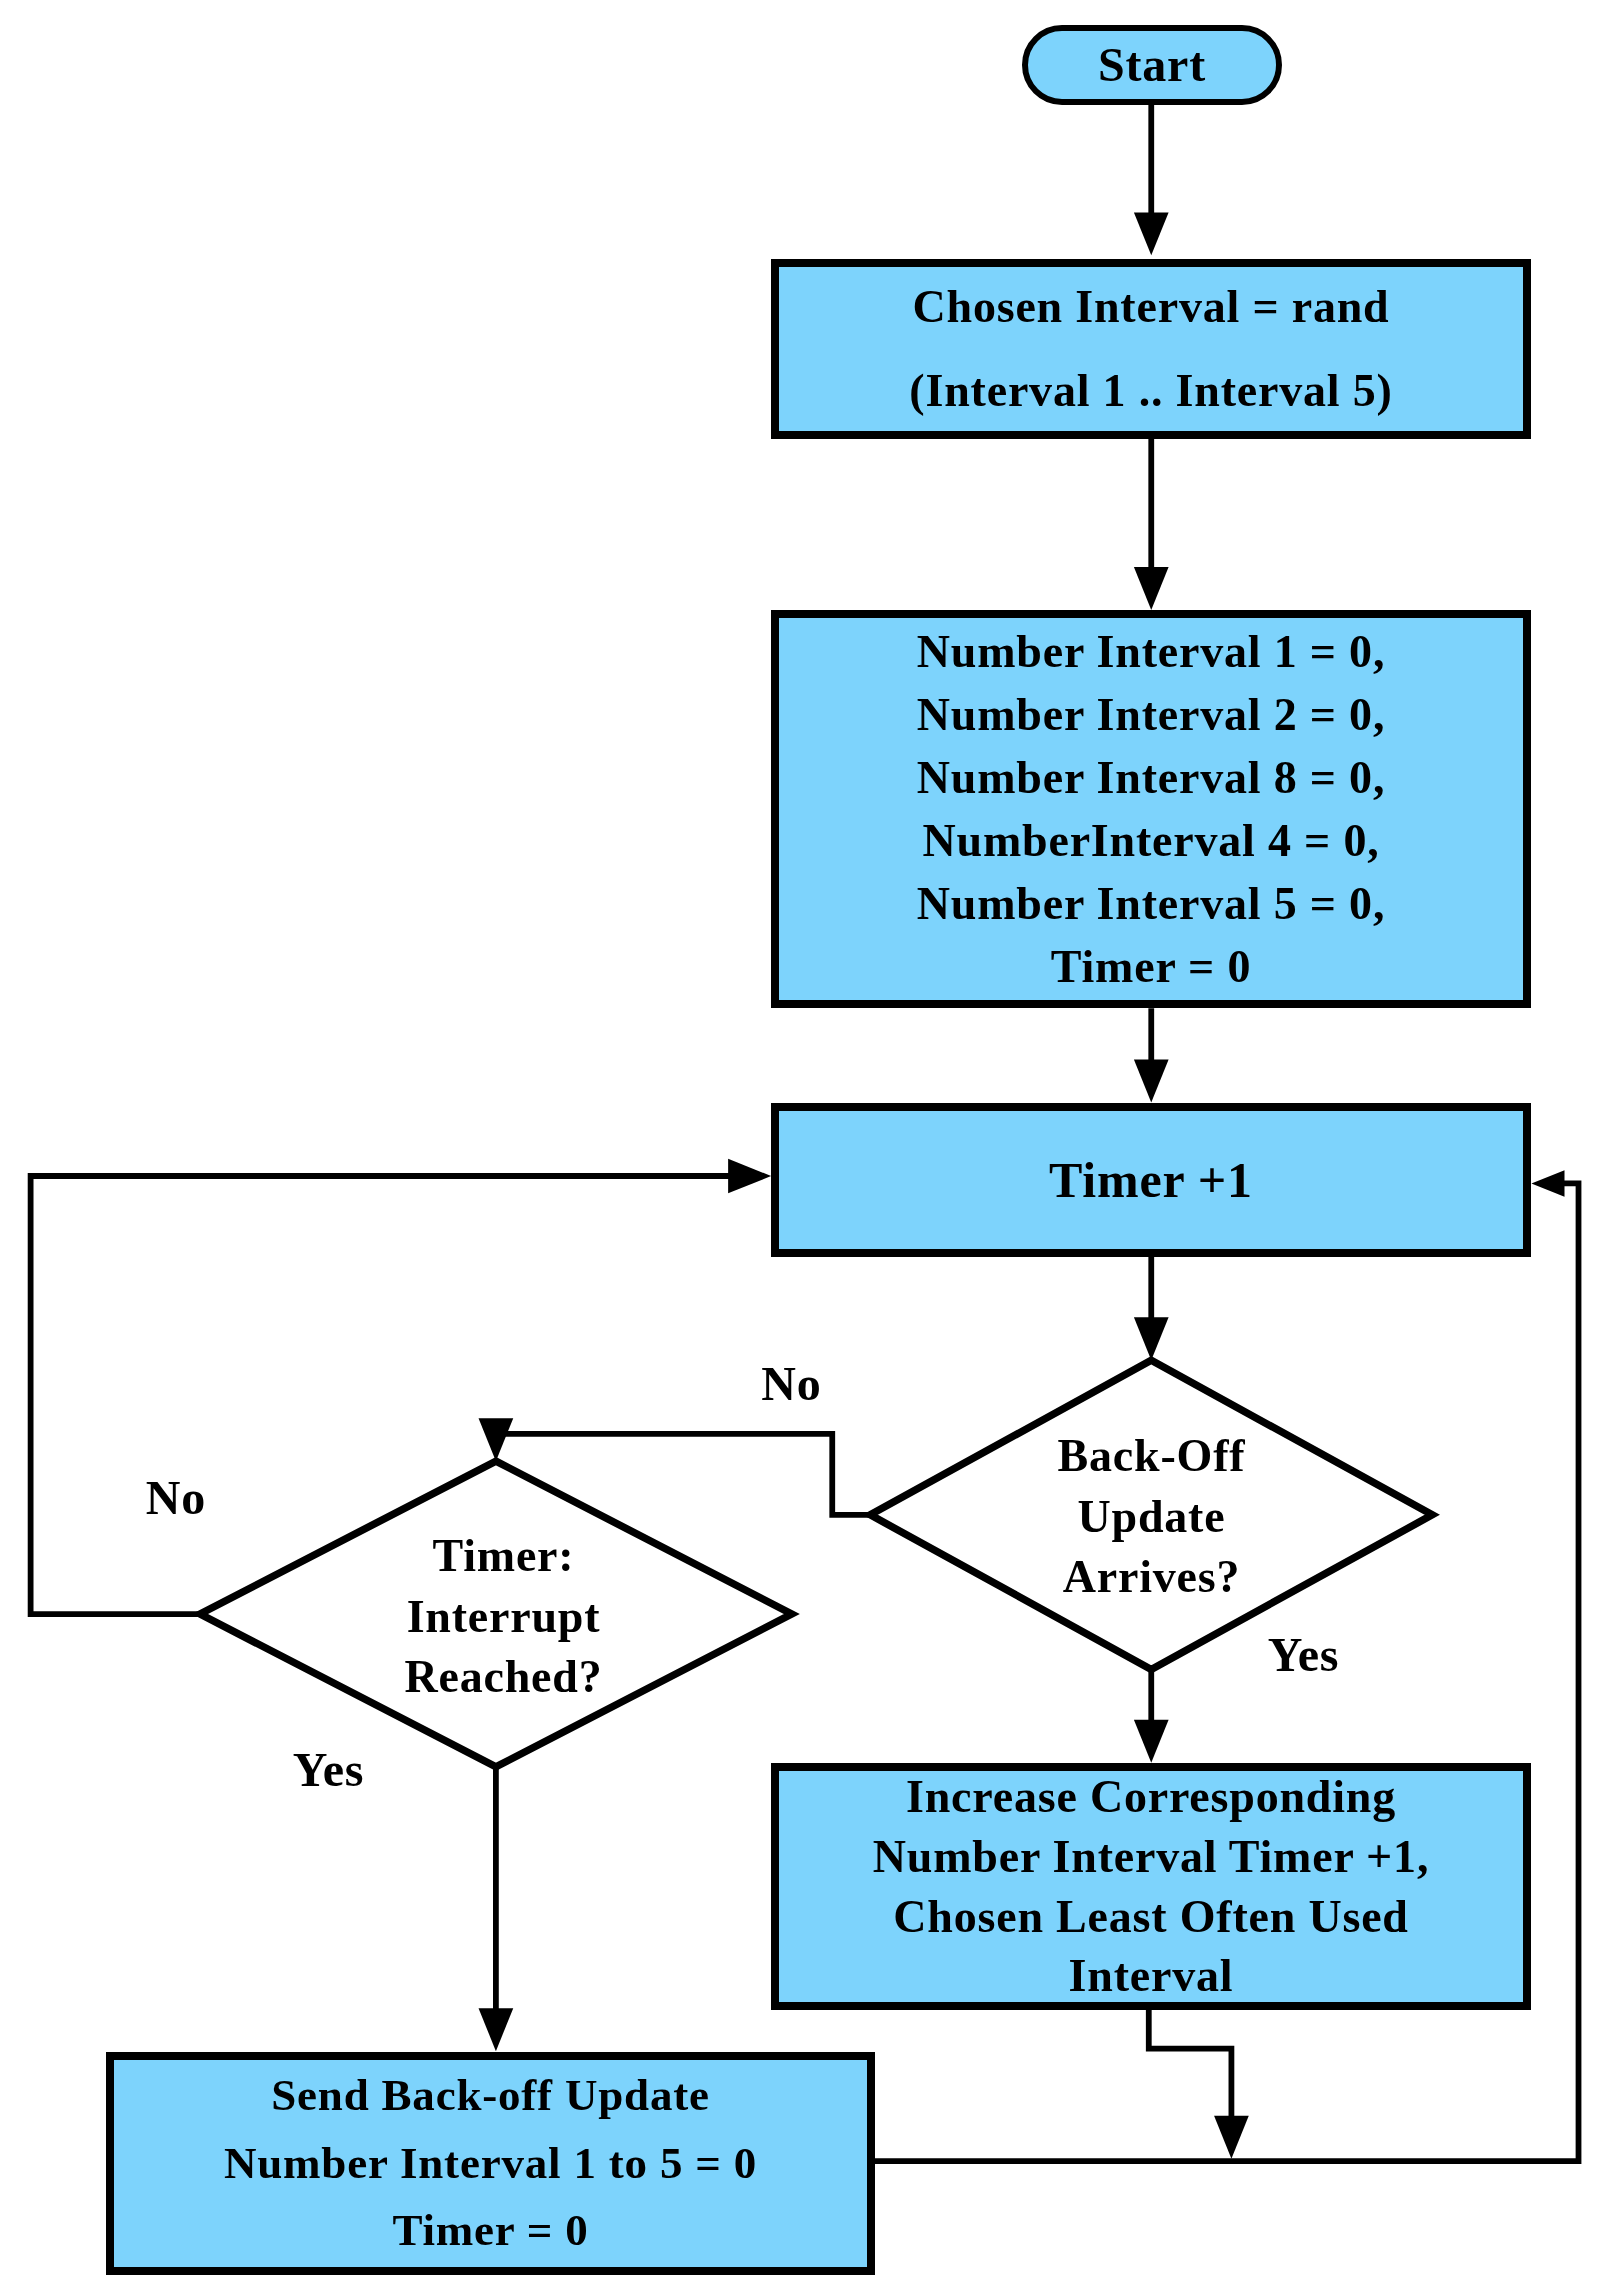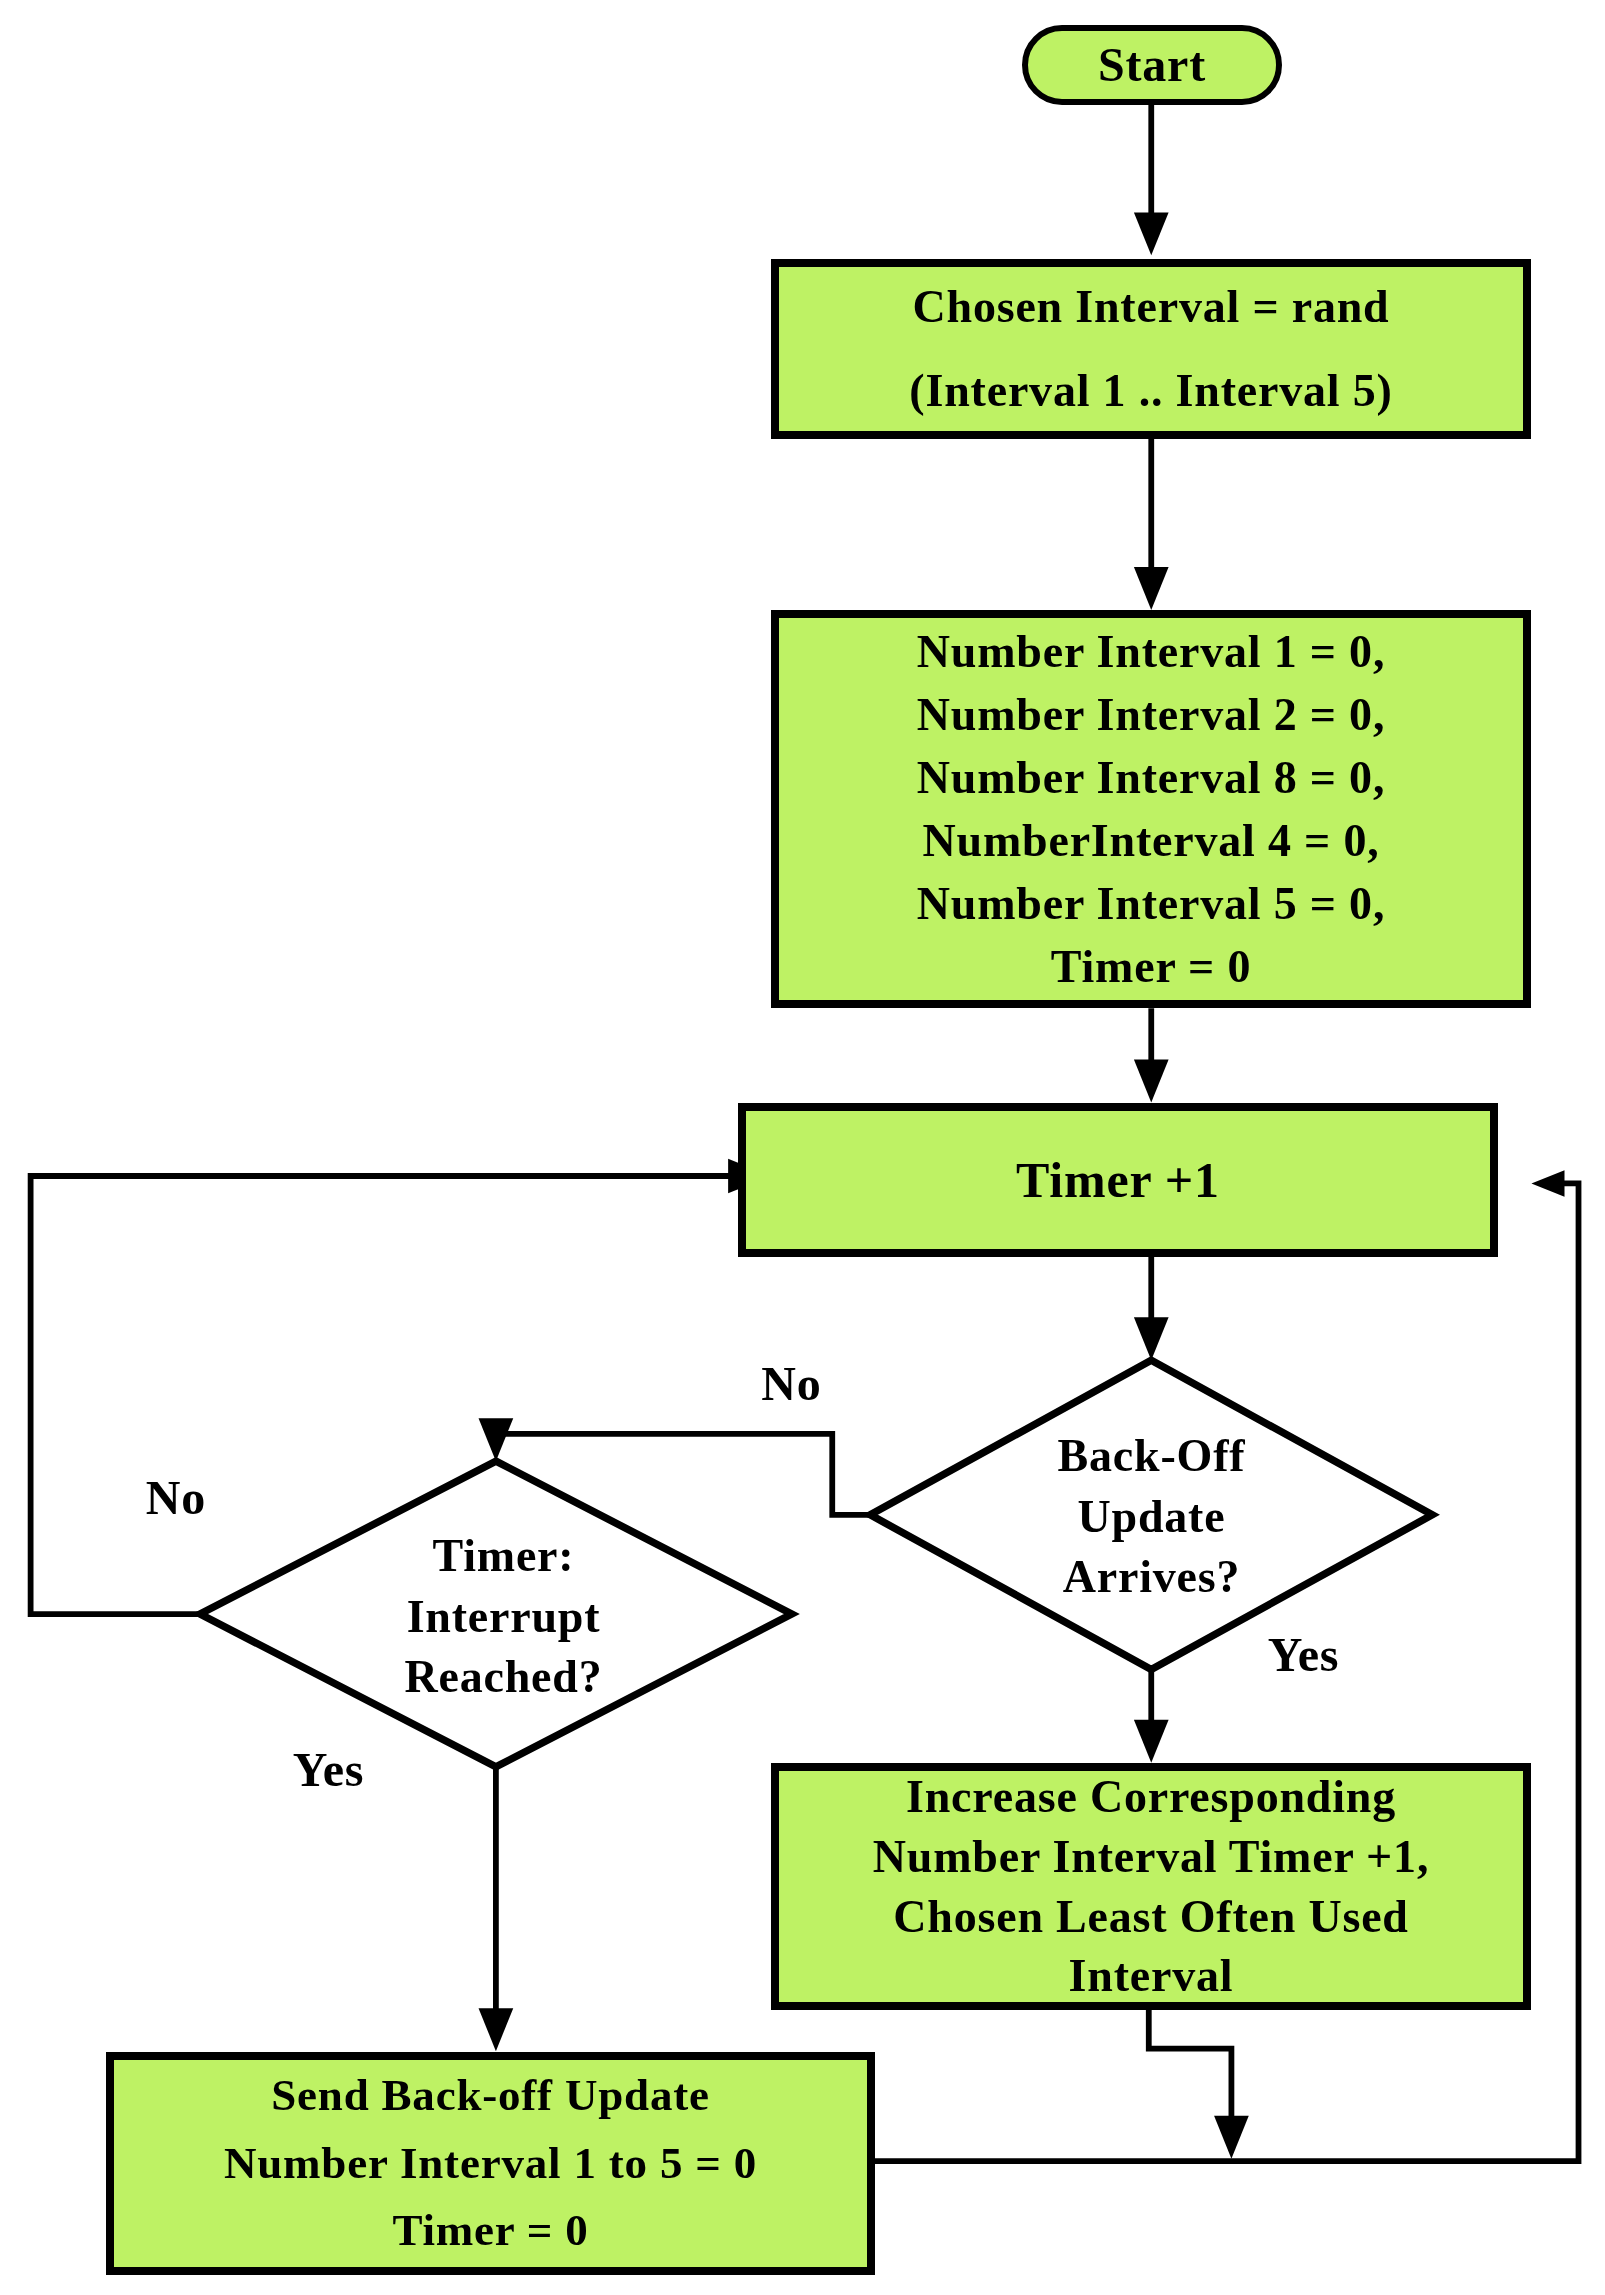--- a/index.html
+++ b/index.html
@@ -23,21 +23,21 @@
   }
   .node {
     position: absolute;
     box-sizing: border-box;
     display: flex;
     flex-direction: column;
     align-items: center;
     justify-content: center;
     text-align: center;
     font-weight: bold;
-    background: #bef264;
+    background: #7dd3fc;
     border: 8.3px solid #000;
     font-size: 46px;
     line-height: 1.38;
     letter-spacing: 0.8px;
     white-space: nowrap;
   }
   .terminator {
     left: 1022px; top: 25px;
     width: 260px; height: 80px;
     border-width: 6.6px;
@@ -48,21 +48,21 @@
     left: 771px; top: 259px;
     width: 760px; height: 180px;
     line-height: 1.82;
   }
   .box-init-counters {
     left: 771px; top: 610px;
     width: 760px; height: 398px;
     line-height: 1.37;
   }
   .box-timer {
-    left: 738px; top: 1103px;
+    left: 771px; top: 1103px;
     width: 760px; height: 154px;
     font-size: 50px;
   }
   .box-increase {
     left: 771px; top: 1763px;
     width: 760px; height: 247px;
     line-height: 1.3;
   }
   .box-send {
     left: 106px; top: 2052px;

